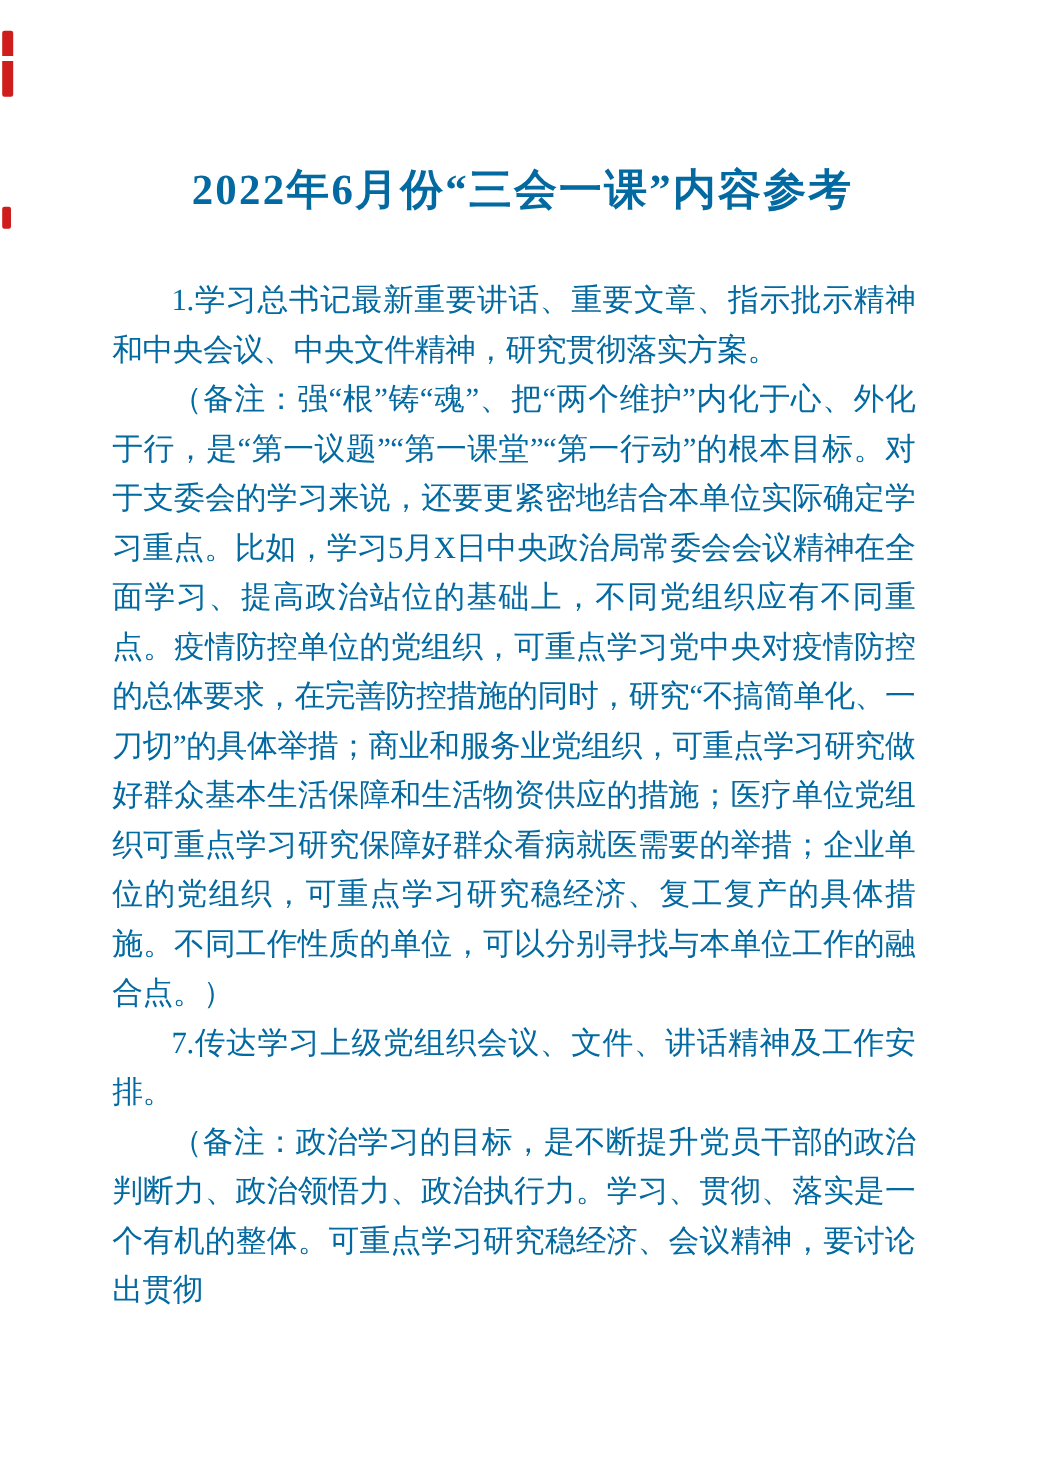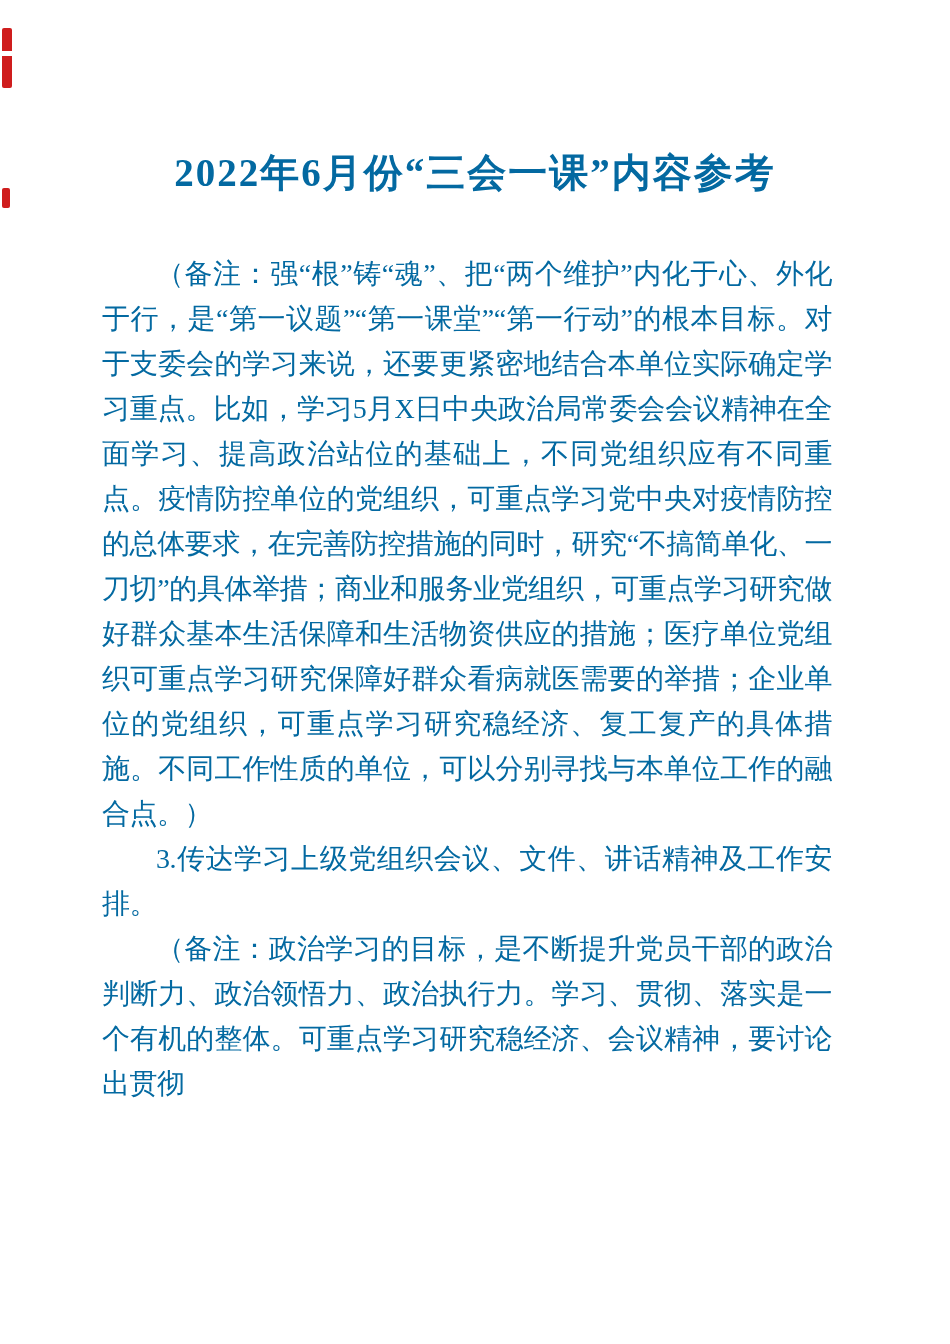--- a/index.html
+++ b/index.html
@@ -80,21 +80,22 @@
 
   <div class="red-frag red-frag-top"></div>
   <div class="red-frag red-frag-lower"></div>
 
   <h1 class="doc-title">2022年6月份“三会一课”内容参考</h1>
 
   <div class="doc-body">
 
 
 
+    <p>1.学习总书记最新重要讲话、重要文章、指示批示精神和中央会议、中央文件精神，研究贯彻落实方案。</p>
 
     <p>（备注：强“根”铸“魂”、把“两个维护”内化于心、外化于行，是“第一议题”“第一课堂”“第一行动”的根本目标。对于支委会的学习来说，还要更紧密地结合本单位实际确定学习重点。比如，学习5月X日中央政治局常委会会议精神在全面学习、提高政治站位的基础上，不同党组织应有不同重点。疫情防控单位的党组织，可重点学习党中央对疫情防控的总体要求，在完善防控措施的同时，研究“不搞简单化、一刀切”的具体举措；商业和服务业党组织，可重点学习研究做好群众基本生活保障和生活物资供应的措施；医疗单位党组织可重点学习研究保障好群众看病就医需要的举措；企业单位的党组织，可重点学习研究稳经济、复工复产的具体措施。不同工作性质的单位，可以分别寻找与本单位工作的融合点。）</p>
 
-    <p>3.传达学习上级党组织会议、文件、讲话精神及工作安排。</p>
+    <p>7.传达学习上级党组织会议、文件、讲话精神及工作安排。</p>
 
     <p>（备注：政治学习的目标，是不断提升党员干部的政治判断力、政治领悟力、政治执行力。学习、贯彻、落实是一个有机的整体。可重点学习研究稳经济、会议精神，要讨论出贯彻</p>
 
   </div>
 </div>
 
 </body></html>

